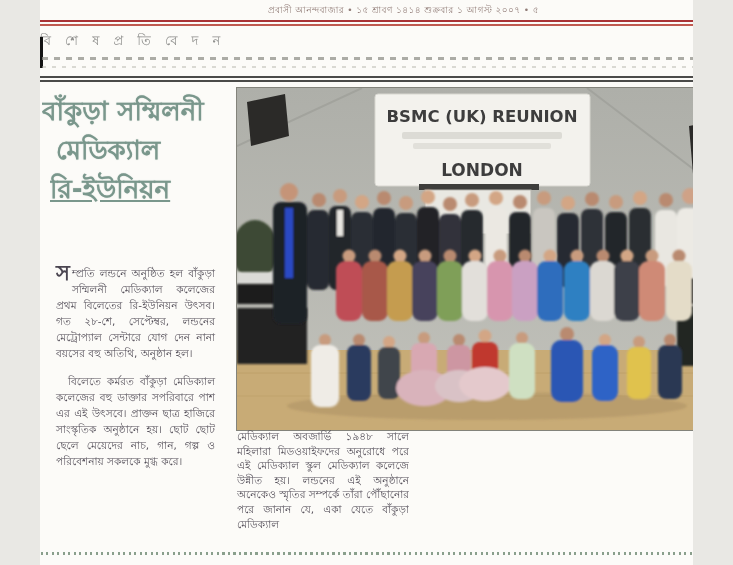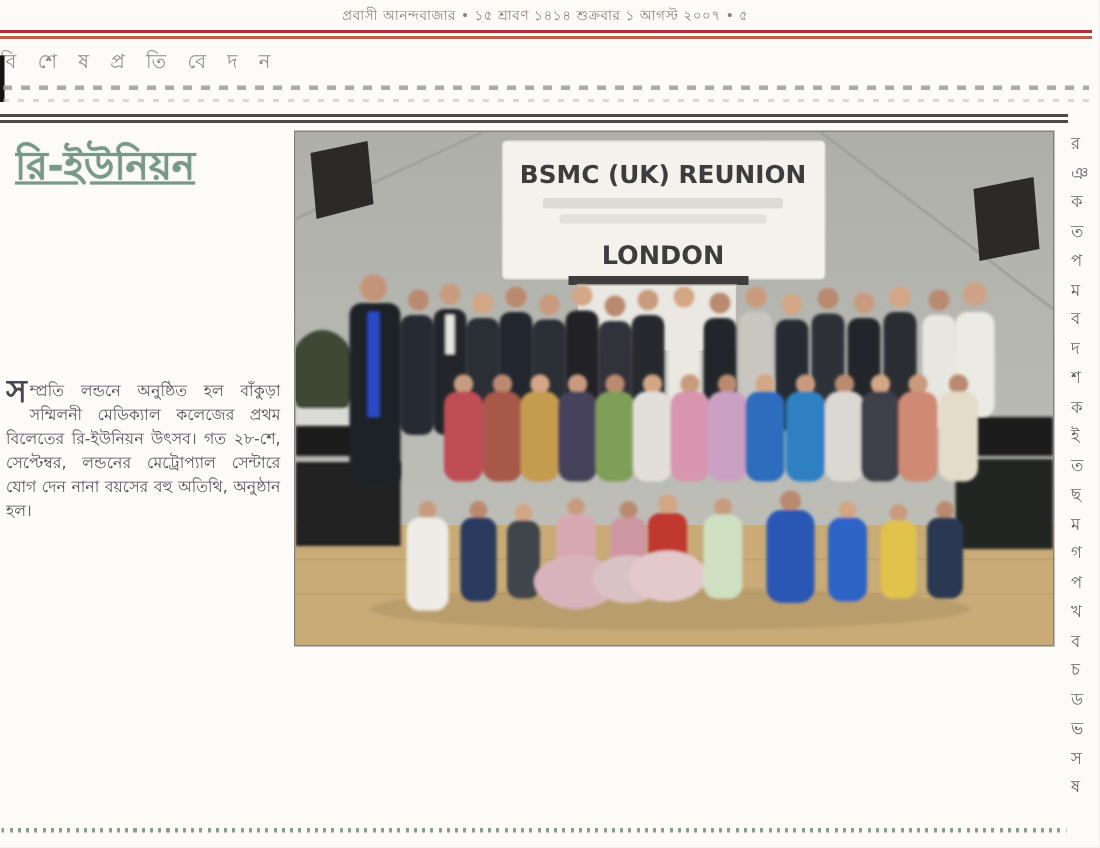--- a/index.html
+++ b/index.html
@@ -1,17 +1,17 @@
 <!DOCTYPE html>
 <html><head>
 <meta charset="utf-8">
 <style>
   html,body{margin:0;padding:0;background:#e9e8e4;}
   #page{
-    position:relative;width:733px;height:565px;margin:0 auto;
+    position:relative;width:653px;height:565px;margin:0 auto;
     background:#fcfbf8;overflow:hidden;
     font-family:"DejaVu Sans","Liberation Sans",sans-serif;
   }
   .masthead{
     position:absolute;top:3px;left:0;width:727px;text-align:center;
     font-size:9px;color:#917c77;letter-spacing:.4px;filter:blur(.3px);
   }
   .red-rule{
     position:absolute;top:20px;left:0;width:728px;height:2px;
     border-top:2px solid #a93336;border-bottom:2px solid #c05a50;
@@ -37,21 +37,21 @@
     position:absolute;left:2px;top:92px;width:192px;overflow:hidden;
     color:#7a978c;font-weight:bold;font-size:26px;line-height:39px;
     filter:blur(.4px);text-shadow:0 0 1px rgba(122,151,140,.55);
   }
   .headline div{white-space:nowrap;overflow:hidden;}
   .hl-2{margin-left:14px;} .hl-3{margin-left:24px;} .hl-4{margin-left:8px;text-decoration:underline;}
   .col-left{
     position:absolute;left:4px;top:253px;width:183px;height:293px;overflow:hidden;
     font-size:10.5px;line-height:16px;color:#544f59;text-align:justify;filter:blur(.35px);
   }
-  .col-left p{margin:0;}
+  .col-left p{margin:12px;}
   .col-left p + p{text-indent:12px;margin-top:2px;}
   .col-left p:first-child::first-letter{
     font-size:21px;font-weight:bold;float:left;line-height:17px;margin-right:2px;color:#4a4550;
   }
   .photo{
     position:absolute;left:197px;top:88px;width:505px;height:342px;
     outline:1px solid #83837b;background:#b4b5af;
   }
   .bcol{
     position:absolute;top:429px;height:120px;overflow:hidden;
@@ -76,25 +76,28 @@
 
   <div class="masthead">প্রবাসী আনন্দবাজার • ১৫ শ্রাবণ ১৪১৪ শুক্রবার ১ আগস্ট ২০০৭ • ৫</div>
   <div class="red-rule"></div>
   <div class="section-label">বি শে ষ  প্র তি বে দ ন</div>
   <div class="left-mark"></div>
   <div class="dash-row-1"></div>
   <div class="dash-row-2"></div>
   <div class="dark-rule"></div>
 
   <div class="headline">
+    <div class="hl-1">বাঁকুড়া সম্মিলনী</div>
+    <div class="hl-2">মেডিক্যাল</div>
     <div class="hl-4">রি-ইউনিয়ন</div>
   </div>
 
   <div class="col-left">
     <p>সম্প্রতি লন্ডনে অনুষ্ঠিত হল বাঁকুড়া সম্মিলনী মেডিক্যাল কলেজের প্রথম বিলেতের রি-ইউনিয়ন উৎসব। গত ২৮-শে, সেপ্টেম্বর, লন্ডনের মেট্রোপ্যাল সেন্টারে যোগ দেন নানা বয়সের বহু অতিথি, অনুষ্ঠান হল।</p>
+    <p>বিলেতে কর্মরত বাঁকুড়া মেডিক্যাল কলেজের বহু ডাক্তার সপরিবারে পাশ এর এই উৎসবে। প্রাক্তন ছাত্র হাজিরে সাংস্কৃতিক অনুষ্ঠানে হয়। ছোট ছোট ছেলে মেয়েদের নাচ, গান, গল্প ও পরিবেশনায় সকলকে মুগ্ধ করে।</p>
   </div>
 
   <svg class="photo" viewBox="0 0 505 342" xmlns="http://www.w3.org/2000/svg">
     <defs>
       <filter id="soft">
           <feGaussianBlur stdDeviation="1.1"></feGaussianBlur>
         </filter>
       <filter id="soft2">
           <feGaussianBlur stdDeviation="0.5"></feGaussianBlur>
         </filter>
@@ -234,20 +237,21 @@
         <rect x="314" y="252" width="32" height="62" rx="10" fill="#2a56b4"></rect>
       <circle cx="368" cy="252" r="6" fill="#d3a685"></circle>
         <rect x="355" y="257" width="26" height="56" rx="9" fill="#2f63c6"></rect>
       <circle cx="402" cy="254" r="6" fill="#c89b7e"></circle>
         <rect x="390" y="259" width="24" height="52" rx="8" fill="#e0c24e"></rect>
       <circle cx="433" cy="252" r="6" fill="#b98a6f"></circle>
         <rect x="421" y="257" width="24" height="54" rx="8" fill="#2a3752"></rect>
     </g>
   </svg>
 
+  <div class="bcol" id="bcol1">মেডিক্যাল অবজার্ভি ১৯৪৮ সালে মহিলারা মিডওয়াইফদের অনুরোধে পরে এই মেডিক্যাল স্কুল মেডিক্যাল কলেজে উন্নীত হয়। লন্ডনের এই অনুষ্ঠানে অনেকেও স্মৃতির সম্পর্কে তাঁরা পৌঁছানোর পরে জানান যে, একা যেতে বাঁকুড়া মেডিক্যাল</div>
 
   <div class="right-strip">র
 ঞ
 ক
 ত
 প
 ম
 ব
 দ
 শ

